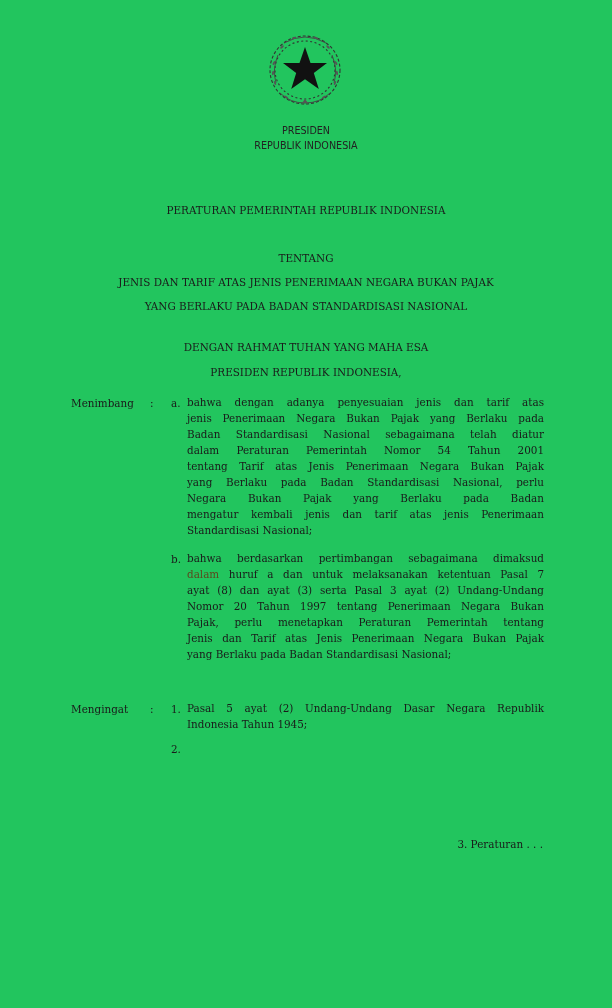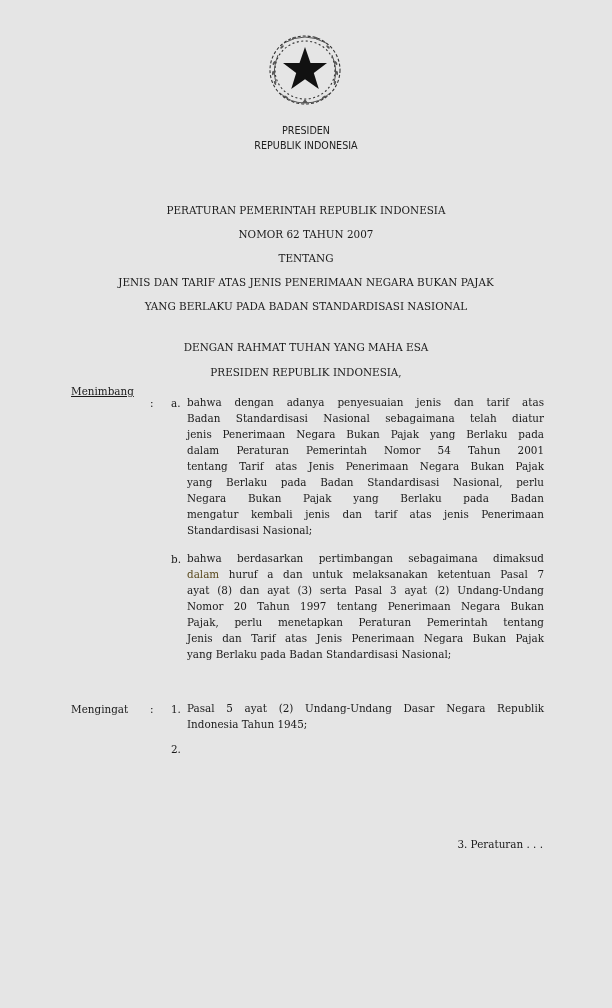--- a/index.html
+++ b/index.html
@@ -1,17 +1,17 @@
 <!DOCTYPE html>
 <html><head>
 <meta charset="utf-8">
 <style>
   html, body { margin: 0; padding: 0; background: #ffffff; }
   body { width: 612px; height: 1008px; position: relative; overflow: hidden; color: #1a1a1a; }
-  .page { position: absolute; left: 0; top: 0; width: 612px; height: 1008px; background: #e5e5e5; }
+  .page { position: absolute; left: 0; top: 0; width: 612px; height: 1008px; background: #22c55e; }
   .emblem { position: absolute; left: 266px; top: 33px; width: 78px; height: 76px; }
   .sans { font-family: "DejaVu Sans", "Liberation Sans", sans-serif; }
   .serif { font-family: "DejaVu Serif", "Liberation Serif", serif; }
   .hdr-line { position: absolute; left: 0; width: 612px; text-align: center; font-size: 9.6px; letter-spacing: 0; color: #222; }
   .center-line { position: absolute; left: 0; width: 612px; text-align: center; font-size: 10.4px; color: #1a1a1a; white-space: nowrap; }
   .label { position: absolute; font-size: 10.4px; white-space: nowrap; }
   .colon { position: absolute; font-size: 10.4px; }
   .marker { position: absolute; font-size: 10.4px; }
   .para { position: absolute; left: 187px; width: 357px; font-size: 10.4px; line-height: 16px; text-align: justify; }
   .para .ln { display: block; text-align: justify; text-align-last: justify; height: 16px; white-space: nowrap; }
@@ -50,36 +50,35 @@
       <ellipse cx="62" cy="14" rx="2.2" ry="1" transform="rotate(45 62 14)"></ellipse>
       <path d="M36 70 l3 -4 l3 4 z"></path>
     </g>
     <polygon fill="#111" points="39,14 44.5,30 61,30 47.8,40 52.8,56 39,46.3 25.2,56 30.2,40 17,30 33.5,30"></polygon>
   </svg>
 
   <div class="hdr-line sans" style="top:125px;">PRESIDEN</div>
   <div class="hdr-line sans" style="top:140px;">REPUBLIK INDONESIA</div>
 
   <div class="center-line serif" style="top:204px;">PERATURAN PEMERINTAH REPUBLIK INDONESIA</div>
-  <div class="center-line serif" style="top:228px;">NOMOR 62 TAHUN 2007</div>
   <div class="center-line serif" style="top:252px;">TENTANG</div>
   <div class="center-line serif" style="top:276px;">JENIS DAN TARIF ATAS JENIS PENERIMAAN NEGARA BUKAN PAJAK</div>
   <div class="center-line serif" style="top:300px;">YANG BERLAKU PADA BADAN STANDARDISASI NASIONAL</div>
 
   <div class="center-line serif" style="top:341px;">DENGAN RAHMAT TUHAN YANG MAHA ESA</div>
   <div class="center-line serif" style="top:366px;">PRESIDEN REPUBLIK INDONESIA,</div>
 
-  <div class="label serif" style="left:71px; top:385px;text-decoration:underline;">Menimbang</div>
+  <div class="label serif" style="left:71px; top:397px;">Menimbang</div>
   <div class="colon serif" style="left:150px; top:397px;">:</div>
 
   <div class="marker serif" style="left:171px; top:397px;">a.</div>
   <div class="para serif" style="top:394px;">
     <span class="ln">bahwa dengan adanya penyesuaian jenis dan tarif atas</span>
+    <span class="ln">jenis Penerimaan Negara Bukan Pajak yang Berlaku pada</span>
     <span class="ln">Badan Standardisasi Nasional sebagaimana telah diatur</span>
-    <span class="ln">jenis Penerimaan Negara Bukan Pajak yang Berlaku pada</span>
     <span class="ln">dalam Peraturan Pemerintah Nomor 54 Tahun 2001</span>
     <span class="ln">tentang Tarif atas Jenis Penerimaan Negara Bukan Pajak</span>
     <span class="ln">yang Berlaku pada Badan Standardisasi Nasional, perlu</span>
     <span class="ln">Negara Bukan Pajak yang Berlaku pada Badan</span>
     <span class="ln">mengatur kembali jenis dan tarif atas jenis Penerimaan</span>
     <span class="ln last">Standardisasi Nasional;</span>
   </div>
 
   <div class="marker serif" style="left:171px; top:553px;">b.</div>
   <div class="para serif" style="top:550px;">

